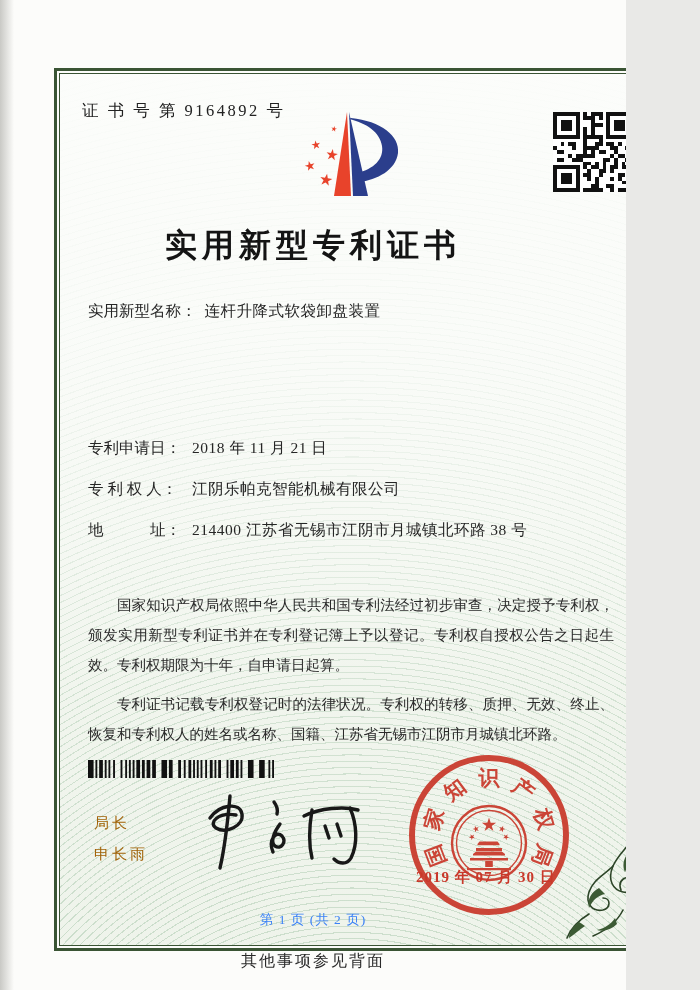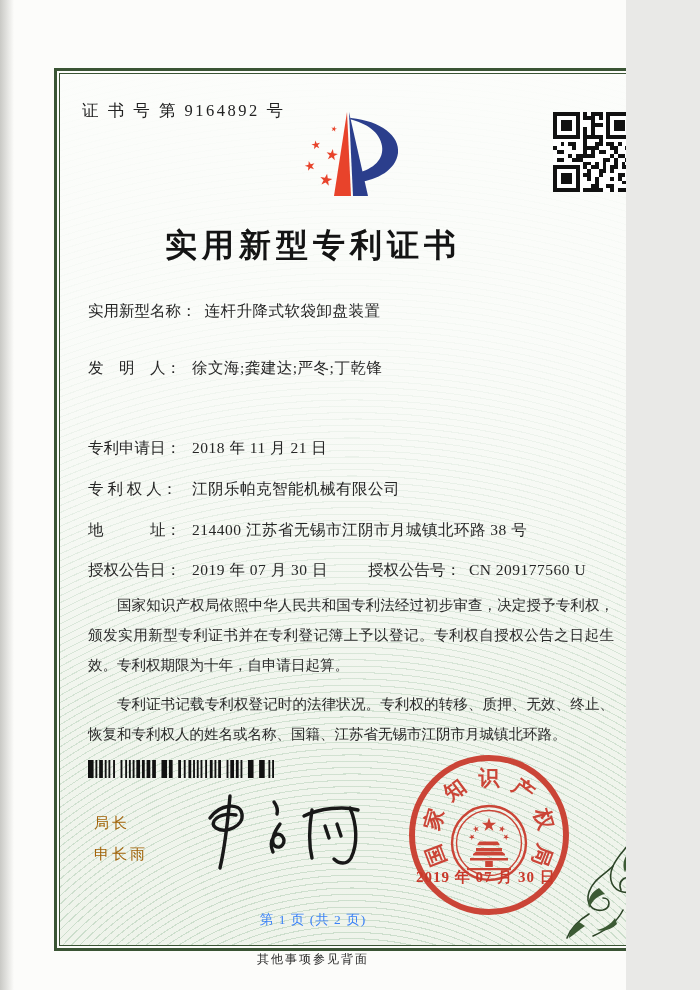--- a/index.html
+++ b/index.html
@@ -23,21 +23,21 @@
   .grant-sep{display:inline-block;width:40px;}
   .paras{left:88px;top:590px;width:526px;font-size:14.5px;line-height:30px;color:#2a2a2a;
     text-align:justify;}
   .paras p{margin:0 0 9px 0;text-indent:2em;}
   .barcode{left:88px;top:760px;width:186px;height:18px;}
   .signer{left:94px;font-size:15px;letter-spacing:3px;color:#a16207;}
   .sig-svg{left:192px;top:788px;}
   .seal-svg{left:406px;top:752px;opacity:.93;}
   .seal-date{left:416px;top:868px;font-size:15px;color:#c9382a;letter-spacing:1px;font-weight:bold;white-space:nowrap;}
   .page-info{left:0;right:0;top:911px;text-align:center;font-size:13.5px;color:#3b82f6;letter-spacing:1px;}
-  .back-note{left:0;right:0;top:951px;text-align:center;font-size:12px;color:#2a2a2a;letter-spacing:2px;}
+  .back-note{left:0;right:0;top:951px;text-align:center;font-size:16px;color:#2a2a2a;letter-spacing:2px;}
   .logo-svg{left:283px;top:96px;}
   .qr-svg{left:553px;top:112px;}
   .flourish-svg{left:563px;top:818px;}
   svg text{font-family:"Liberation Serif","DejaVu Serif",serif;}
 </style>
 </head>
 <body>
 
 <div class="page">
   <div class="frame">
@@ -191,34 +191,28 @@
         <rect x="19" y="20" width="1" height="1" fill="#111"></rect>
         <rect x="20" y="20" width="1" height="1" fill="#111"></rect>
       </g>
   </svg>
 
   <div class="abs title">实用新型专利证书</div>
 
   <div class="row" style="top:301px">
     <span class="lab">实用新型名称：</span><span class="val">连杆升降式软袋卸盘装置</span>
   </div>
-  <div class="row" style="top:358px">
-    <span class="lab">发　明　人：</span><span class="val">徐文海;龚建达;严冬;丁乾锋</span>
-  </div>
   <div class="row" style="top:438px">
     <span class="lab">专利申请日：</span><span class="val">2018 年 11 月 21 日</span>
   </div>
   <div class="row" style="top:479px">
     <span class="lab">专 利 权 人：</span><span class="val">江阴乐帕克智能机械有限公司</span>
   </div>
   <div class="row" style="top:520px">
     <span class="lab">地　　　址：</span><span class="val">214400 江苏省无锡市江阴市月城镇北环路 38 号</span>
-  </div>
-  <div class="row" style="top:560px">
-    <span class="lab">授权公告日：</span><span class="val">2019 年 07 月 30 日</span><span class="grant-sep"></span><span>授权公告号：</span><span class="val">CN 209177560 U</span>
   </div>
 
   <div class="abs paras">
     <p>国家知识产权局依照中华人民共和国专利法经过初步审查，决定授予专利权，颁发实用新型专利证书并在专利登记簿上予以登记。专利权自授权公告之日起生效。专利权期限为十年，自申请日起算。</p>
     <p>专利证书记载专利权登记时的法律状况。专利权的转移、质押、无效、终止、恢复和专利权人的姓名或名称、国籍、江苏省无锡市江阴市月城镇北环路。</p>
   </div>
 
   <svg class="abs barcode" width="186" height="18" viewBox="0 0 100 18" preserveAspectRatio="none">
     <g id="bc-bars">
         <rect x="0" y="0" width="3" height="18" fill="#111"></rect>

